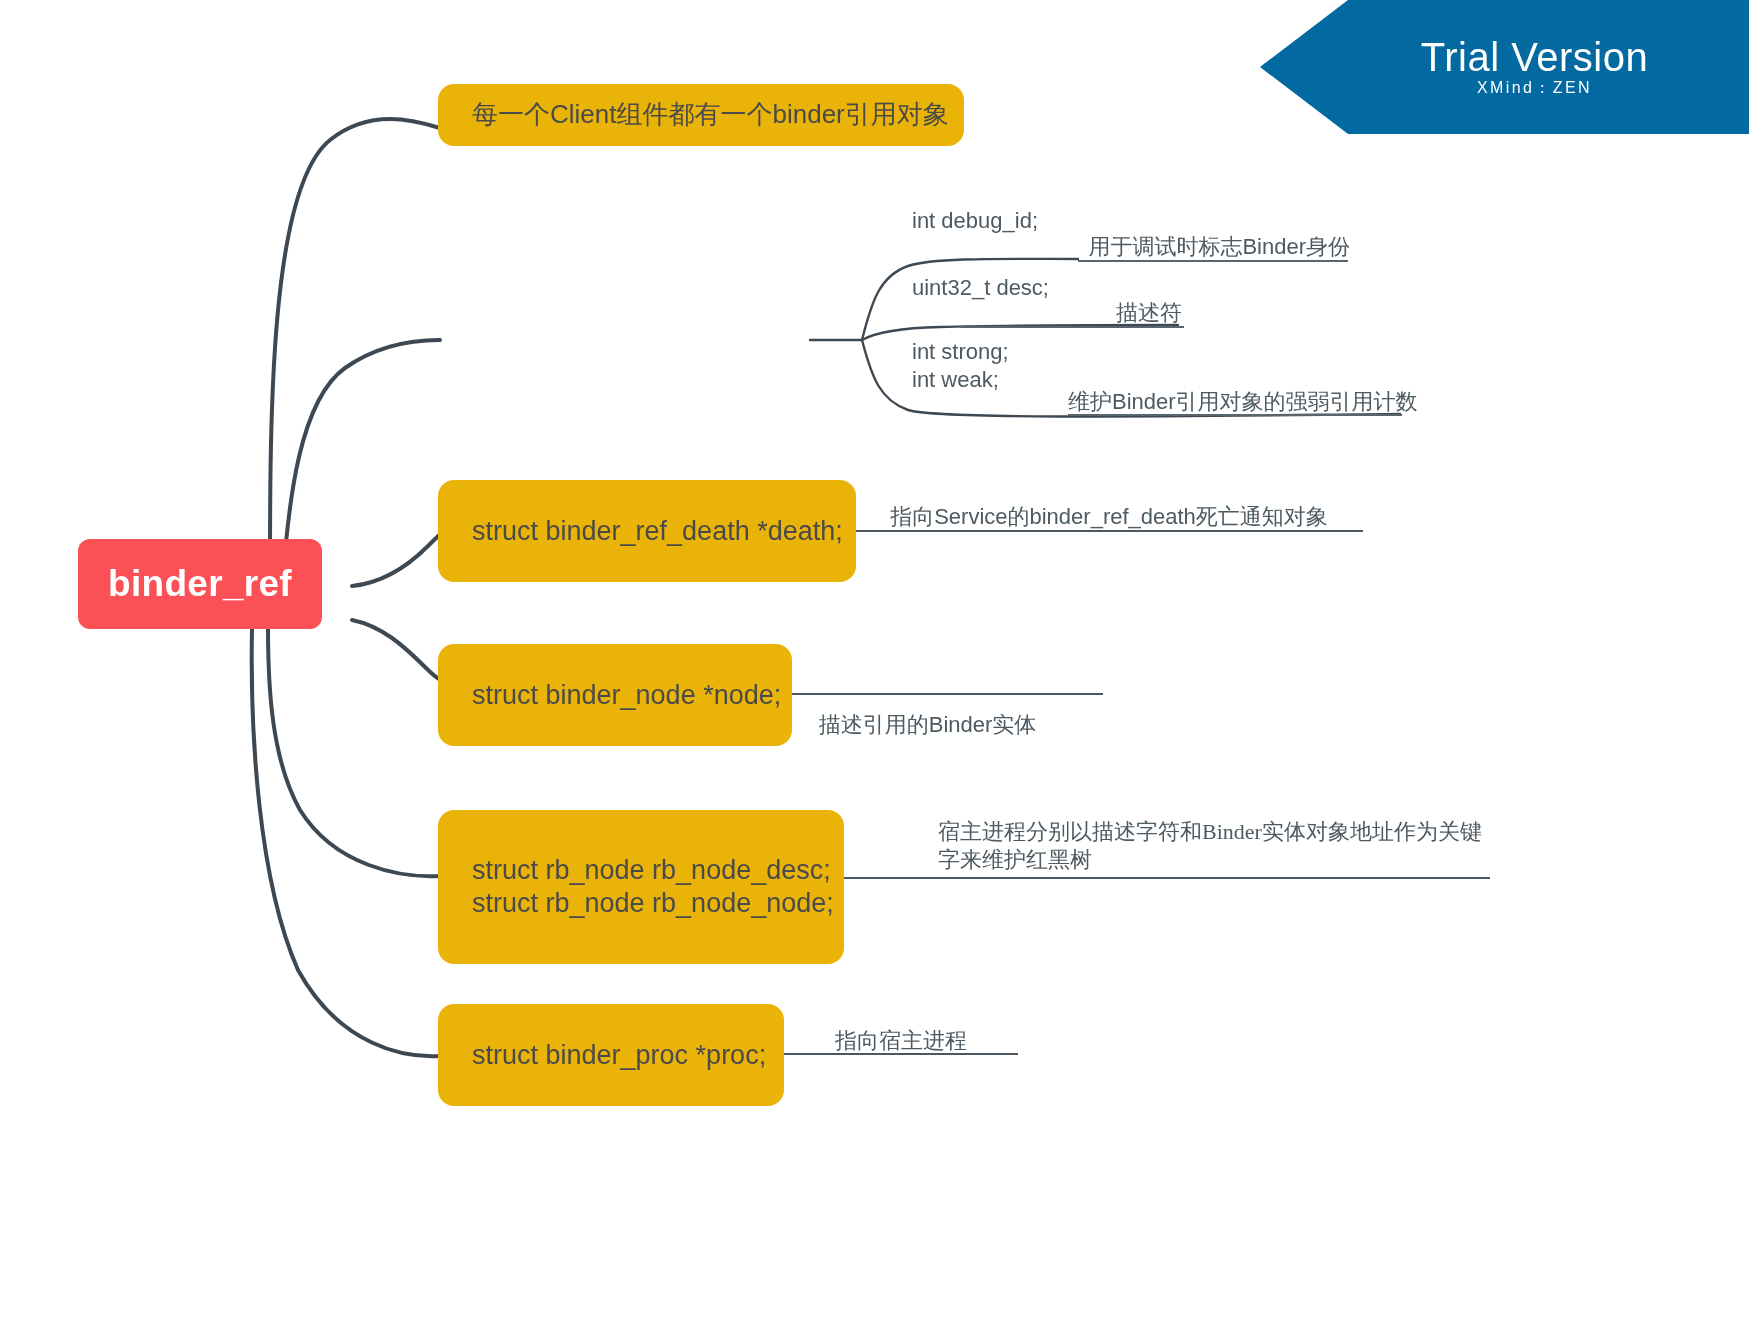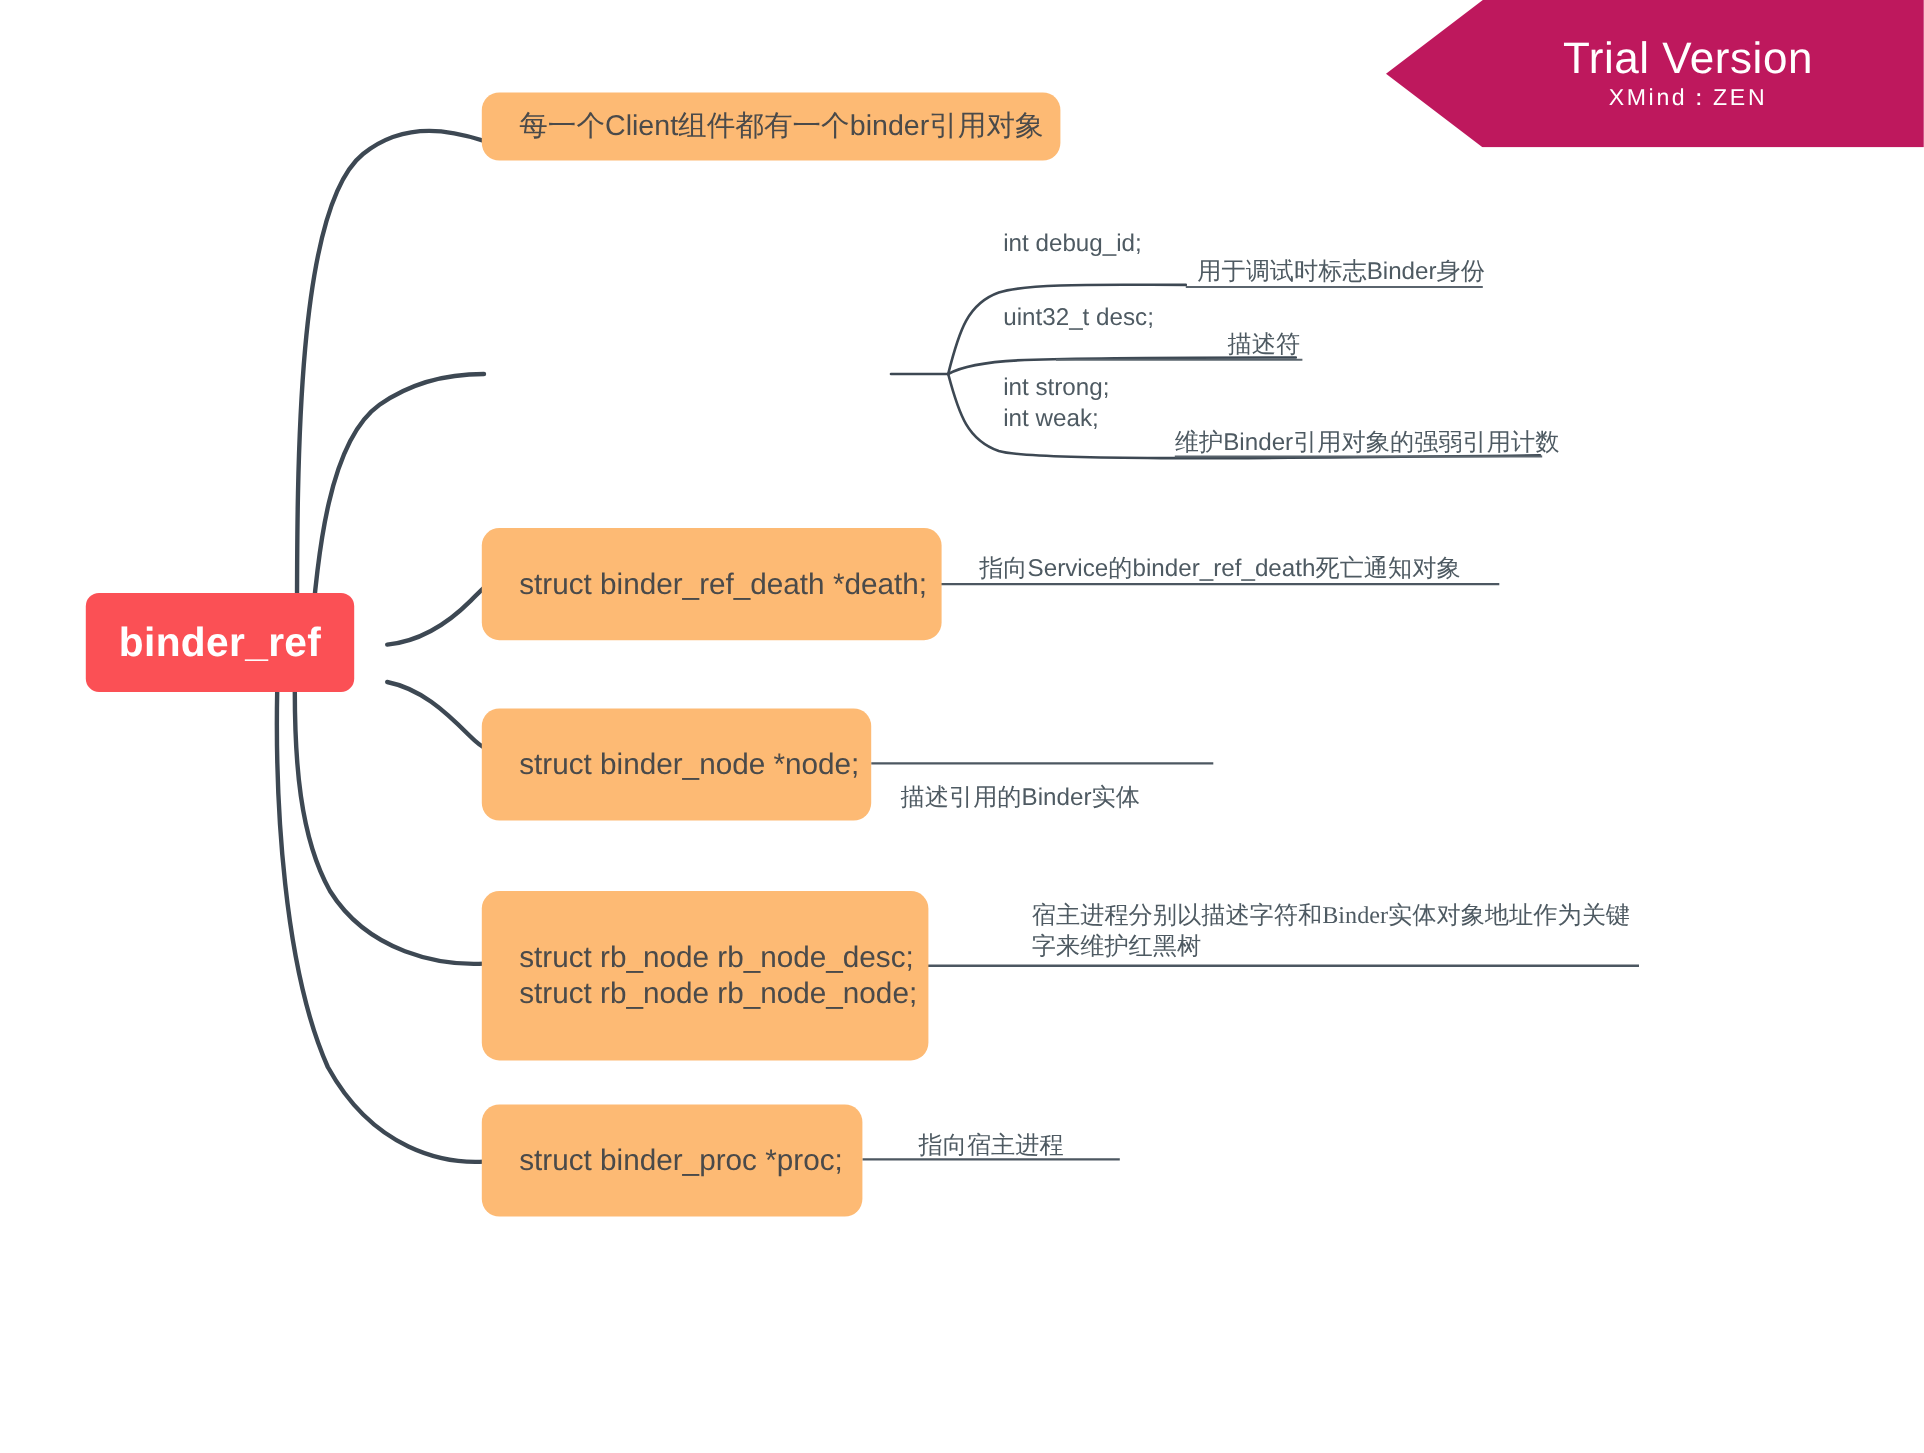--- a/index.html
+++ b/index.html
@@ -60,21 +60,21 @@
   .node-root {
     background: #fb5055;
     color: #ffffff;
     font-size: 37px;
     font-weight: bold;
     letter-spacing: 0.3px;
     justify-content: center;
     border-radius: 12px;
   }
   .node-main {
-    background: #fdba74;
+    background: #eab308;
     color: #4a4a4a;
     font-size: 27px;
     padding-left: 34px;
     border-radius: 16px;
   }
   .node-main .txt { line-height: 1.22; }
 
   
   .ul {
     position: absolute;
@@ -87,38 +87,38 @@
   .ul-center { text-align: center; }
   .ul-right  { text-align: right; }
 
   
   #trial-banner {
     position: absolute;
     right: 0;
     top: 0;
     width: 489px;
     height: 134px;
-    background: #be185d;
+    background: #0369a1;
     clip-path: polygon(18% 0%, 100% 0%, 100% 100%, 18% 100%, 0% 50%);
     color: #ffffff;
     display: flex;
     flex-direction: column;
     align-items: center;
     justify-content: center;
     padding-left: 60px;
     box-sizing: border-box;
   }
   #trial-title {
     font-size: 40px;
     line-height: 1.05;
     font-weight: normal;
     letter-spacing: 0.5px;
   }
   #trial-sub {
-    font-size: 21px;
+    font-size: 16px;
     letter-spacing: 2.4px;
     margin-top: 0;
   }
 </style>
 </head>
 <body>
 
 <div id="canvas">
 
   <svg id="wires" viewBox="0 0 1749 1321" xmlns="http://www.w3.org/2000/svg">

